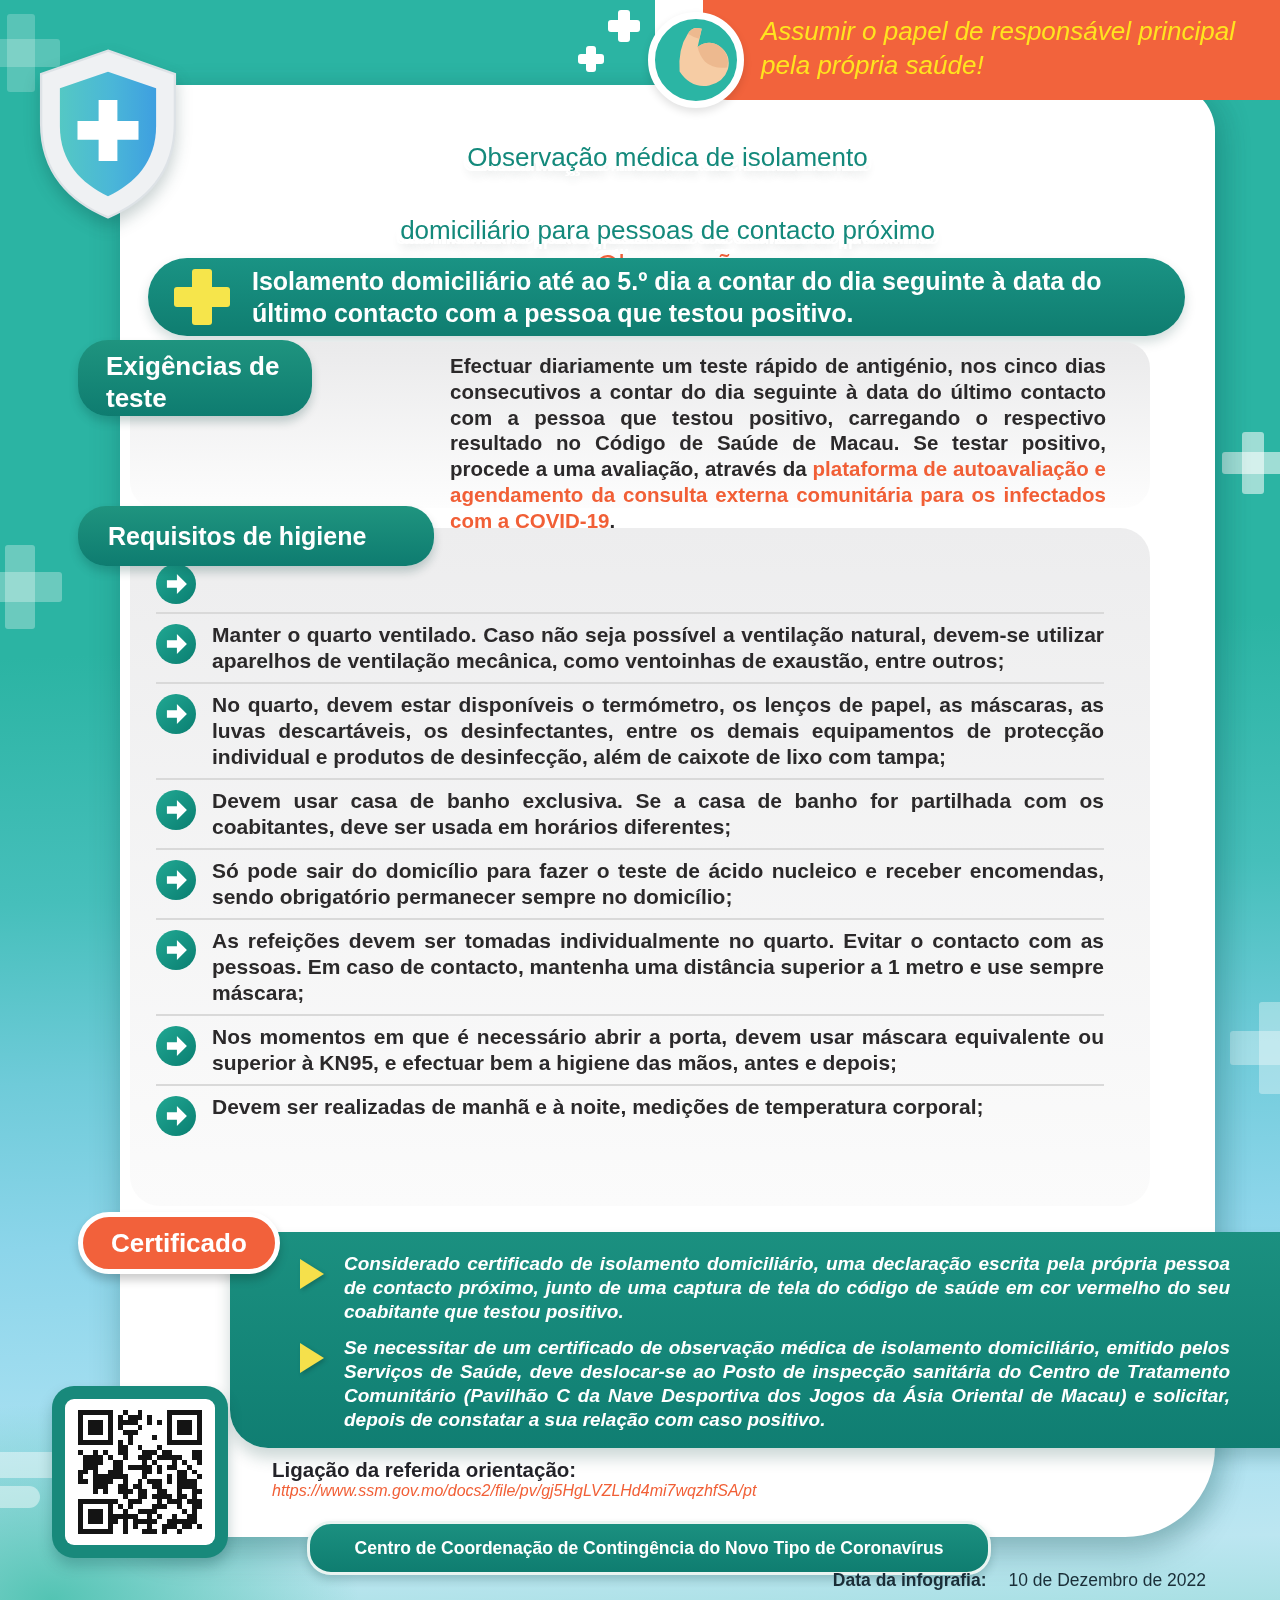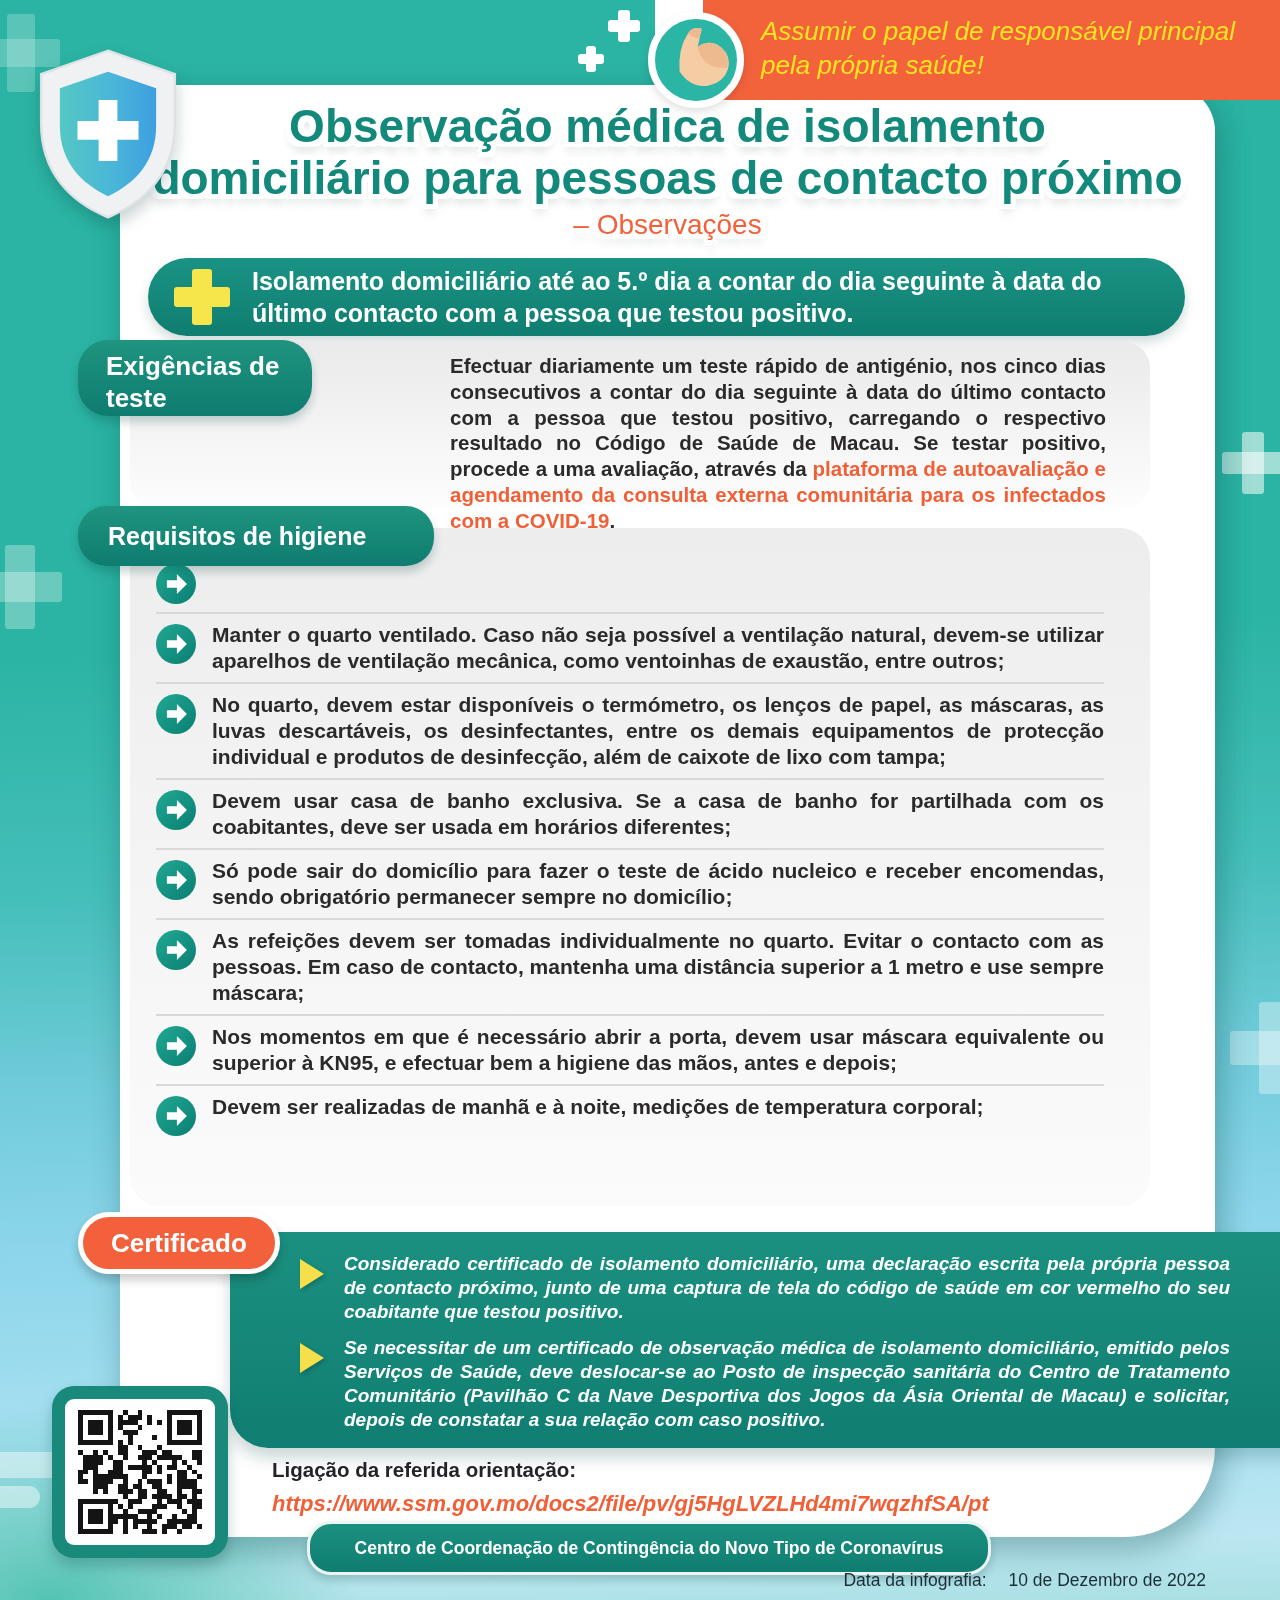--- a/index.html
+++ b/index.html
@@ -57,21 +57,21 @@
   
   .title{ position:absolute; left:140px; top:100px; width:1055px; text-align:center; z-index:2; }
   .outline{
     text-shadow:
       -5px -5px 0 #fff, 0 -5px 0 #fff, 5px -5px 0 #fff,
       -5px 0 0 #fff, 5px 0 0 #fff,
       -5px 5px 0 #fff, 0 5px 0 #fff, 5px 5px 0 #fff,
       -3px 3px 0 #fff, 3px -3px 0 #fff,
       0 9px 10px rgba(40,60,60,.20);
   }
-  .t-line{ font-size:46px; font-weight:700; color:#13897B; line-height:1.14; }
+  .t-line{ font-size:26px; font-weight:400; color:#13897B; line-height:1.14;margin-top:43px; }
   .t-badge{ font-size:28px; font-weight:400; color:#F2613B; margin-top:4px; }
 
   
   .intro{
     position:absolute; left:148px; top:258px; width:1037px; height:78px;
     background:linear-gradient(180deg,#1A9384,#0F7D70); border-radius:39px;
     display:flex; align-items:center; gap:22px; padding-left:26px; z-index:2;
     box-shadow:0 6px 12px rgba(0,60,55,.18);
   }
   .intro .plus{ position:relative; flex-shrink:0; width:56px; height:56px; color:#F6E54B; }
@@ -133,32 +133,32 @@
     position:absolute; left:52px; top:1386px; width:176px; height:172px;
     background:#18897B; border-radius:22px; z-index:4;
     box-shadow:0 8px 14px rgba(0,60,60,.25);
   }
   .qr-white{ position:absolute; left:13px; right:13px; top:13px; bottom:13px;
              background:#fff; border-radius:9px; display:flex; align-items:center; justify-content:center; }
 
   
   .link-block{ position:absolute; left:272px; top:1458px; z-index:3; }
   .link-label{ font-size:20.5px; font-weight:700; color:#232329; }
-  .link-url{ margin-top:9px; font-size:22px; font-weight:700; font-style:italic; color:#F15F36; }
+  .link-url{ font-size:16px; font-weight:400; font-style:italic; color:#F15F36; }
 
   
   .footer-pill{
     position:absolute; left:307px; top:1521px; width:684px; height:54px;
     background:linear-gradient(180deg,#1B9080,#0F7D70); border:3px solid #EAF4F1;
     border-radius:24px; display:flex; align-items:center; justify-content:center;
     color:#fff; font-size:17.5px; font-weight:700; z-index:4;
     box-shadow:0 5px 9px rgba(0,60,55,.20);
   }
   .date-line{ position:absolute; right:74px; top:1570px; font-size:17.5px; color:#1A2E38; z-index:4; }
-  .date-line .lbl{ font-weight:400; }
+  .date-line .lbl{ font-weight:700; }
   .date-line .val{ font-weight:400; margin-left:22px; }
 </style>
 </head>
 <body>
 
 <div class="canvas">
 
   <span class="plus" style="left:-18px; top:14px; width:78px; height:78px; color:rgba(255,255,255,.22);"></span>
   <span class="plus" style="left:52px; top:66px; width:50px; height:50px; color:rgba(255,255,255,.22);"></span>
   <span class="plus" style="left:-22px; top:545px; width:84px; height:84px; color:rgba(255,255,255,.30);"></span>

